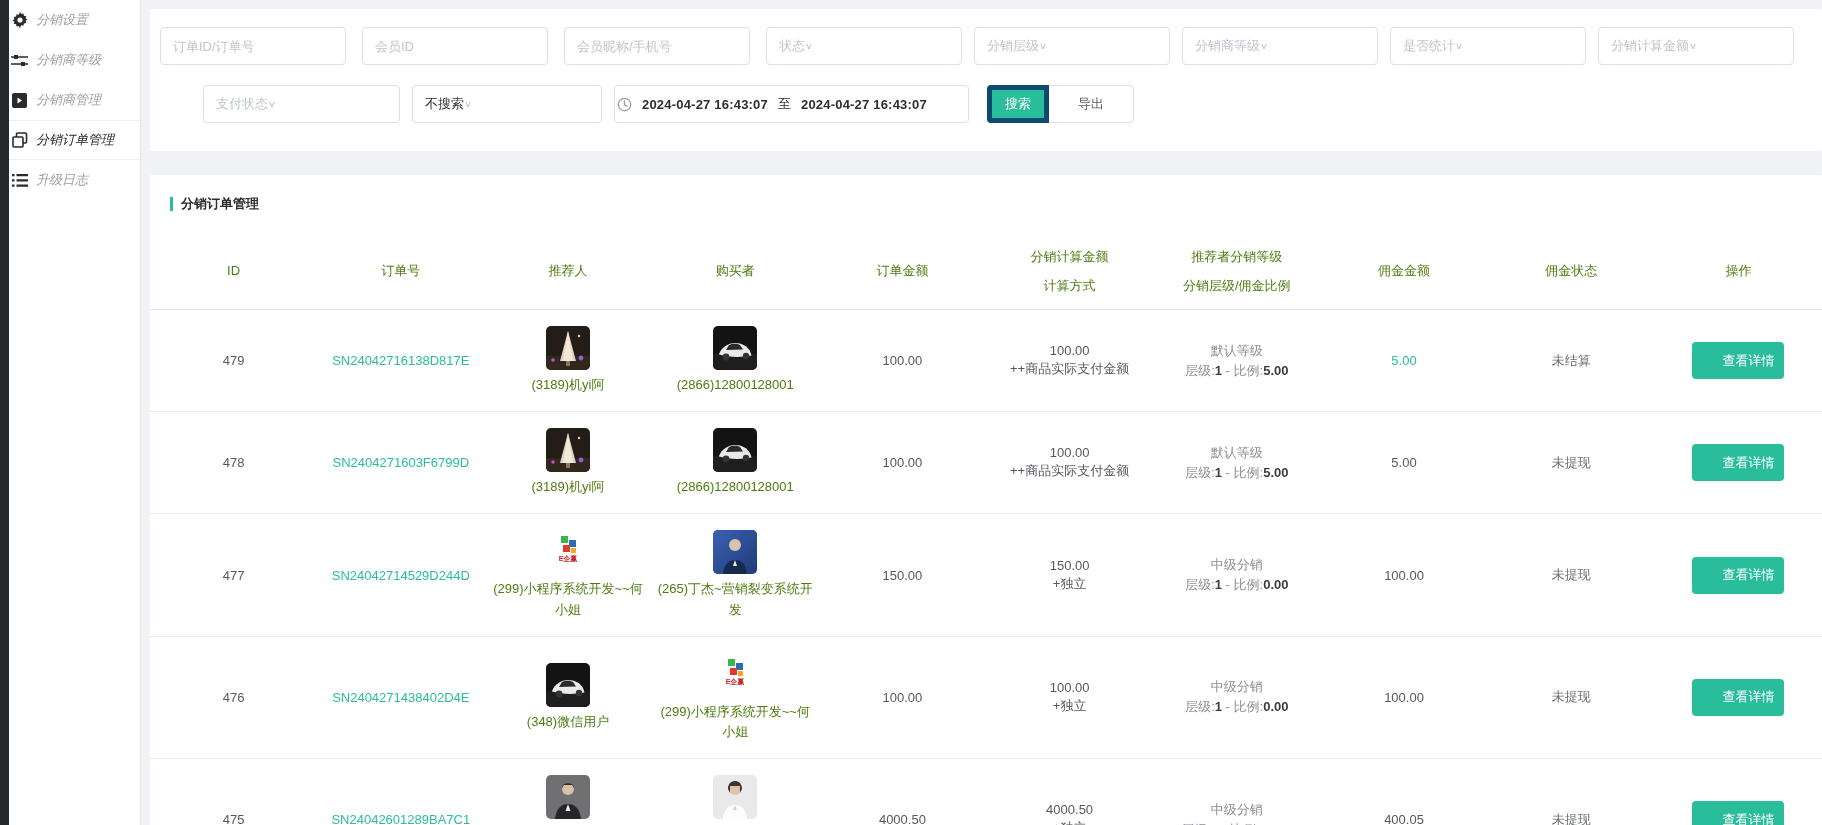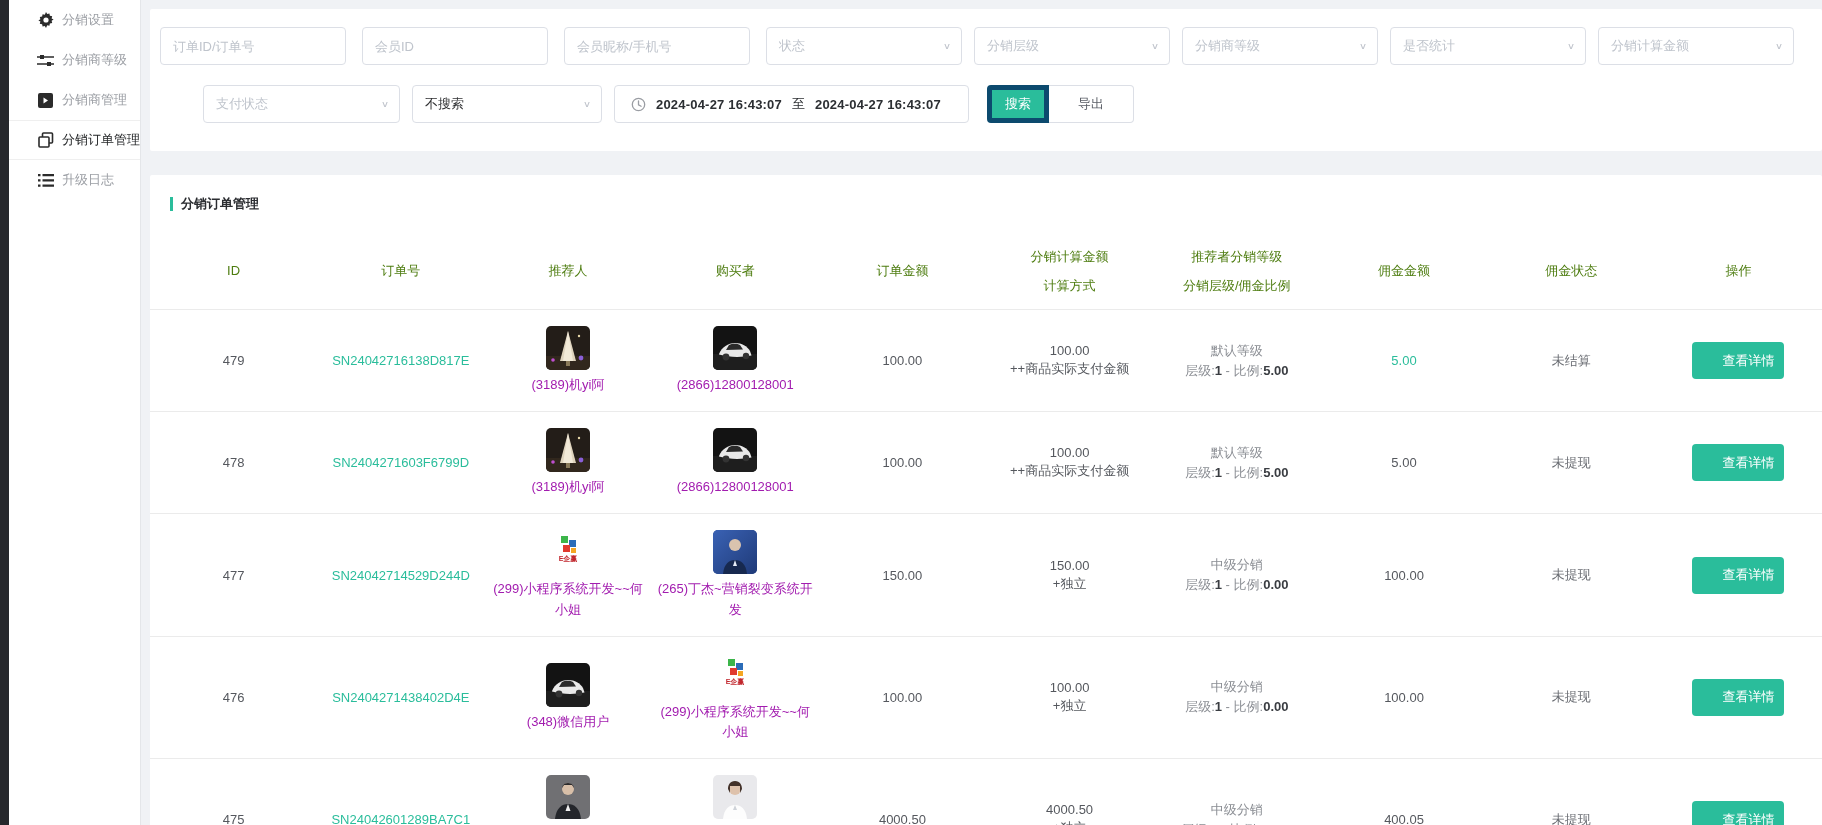--- a/index.html
+++ b/index.html
@@ -1,38 +1,38 @@
 <!DOCTYPE html>
 <html><head>
 <meta charset="utf-8">
 <style>
   * { box-sizing: border-box; margin: 0; padding: 0; }
   html,body { width:1822px; height:825px; overflow:hidden; }
   body { font-family: "Liberation Sans", "DejaVu Sans", sans-serif; background:#f0f2f5; position:relative; font-size:13px; color:#606266; }
   .dark-edge { position:absolute; left:0; top:0; width:9px; height:825px; background:#26282c; }
   
   .sidebar { position:absolute; left:9px; top:0; width:132px; height:825px; background:#fff; border-right:1px solid #e4e6e9; }
-  .side-item { display:flex; align-items:center; height:40px; padding-left:28px; color:#9b9ea4; cursor:pointer; }
+  .side-item { display:flex; align-items:center; height:40px; padding-left:2px; color:#9b9ea4; cursor:pointer;font-style:italic; }
   .side-item .ic { width:17px; height:17px; margin-right:8px; display:inline-flex; align-items:center; justify-content:center; color:#2b2b2b; }
   .side-item.active { color:#1f2123; border-top:1px solid #efefef; border-bottom:1px solid #efefef; font-weight:500; }
   
   .card { position:absolute; left:150px; width:1672px; background:#fff; border-radius:2px; }
   .filter-card { top:9px; height:142px; padding:18px 0 0 10px; }
   .table-card { top:175px; height:660px; padding:20px 0 0 0; overflow:hidden; }
   
   .f-row { display:flex; align-items:center; }
   .f-row + .f-row { margin-top:20px;margin-left:43px; }
   .f-input, .f-select { height:38px; border:1px solid #dcdfe6; border-radius:4px; background:#fff; font-size:13px; }
   .f-input { width:186px; padding:0 12px; color:#303133; outline:none; margin-right:16px; }
   .f-input::placeholder { color:#bfc4cc; }
-  .f-select { width:196px; margin-right:12px; display:flex; align-items:center; justify-content:space-between; padding:0 10px 0 12px; cursor:pointer;gap:32px; }
+  .f-select { width:196px; margin-right:12px; display:flex; align-items:center; padding:0 10px 0 12px; cursor:pointer; }
   .f-select .ph { color:#bfc4cc; }
   .f-select .val { color:#303133; }
   .f-select .arrow { color:#c0c4cc; font-size:11px; transform:scaleY(.8); }
-  .date-box { width:355px; height:38px; border:1px solid #dcdfe6; border-radius:4px; display:flex; align-items:center; padding:0 14px; margin-right:18px; cursor:pointer; }
+  .date-box { width:355px; height:38px; border:1px solid #dcdfe6; border-radius:4px; display:flex; align-items:center; padding:0 0; margin-right:18px; cursor:pointer; }
   .date-box .clock { margin:0 10px 0 2px; display:inline-flex; }
   .date-box .dt { color:#2c2f33; font-weight:700; letter-spacing:.2px; }
   .date-box .sep { margin:0 10px; color:#2c2f33; }
   .btn { height:38px; border-radius:4px; font-size:13px; display:inline-flex; align-items:center; justify-content:center; cursor:pointer; }
   .btn-search { background:#2abd9b; color:#fff; border:5px solid #0c4a6e; width:62px; border-radius:4px 0 0 4px; }
   .btn-export { background:#fff; color:#5a5e66; border:1px solid #dcdfe6; border-left:none; width:85px; border-radius:0 4px 4px 0; }
   
   .panel-head { display:flex; align-items:center; padding-left:20px; }
   .green-bar { width:3px; height:14px; background:#2abd9b; margin-right:8px; }
   .panel-title { font-size:13px; font-weight:700; color:#2b2d31; }
@@ -41,21 +41,21 @@
   .tr { display:flex; }
   .th-row { padding:14px 0 16px 0; }
   .cell { flex:1 1 0; display:flex; flex-direction:column; align-items:center; justify-content:center; text-align:center; }
   .th { color:#4d7c0f; font-size:13px; line-height:1.2; }
   .th .l2 { margin-top:13px; }
   .body-row { border-top:1px solid #ebebeb; padding:16px 0; min-height:88px; align-items:center; }
   .mono-dark { color:#55585e; }
   .order-link { color:#2abd9b; cursor:pointer; }
   .avatar { width:44px; height:44px; border-radius:5px; overflow:hidden; display:block; }
   .avatar svg { display:block; }
-  .person-name { max-width:156px; margin-top:5px; color:#a21caf; line-height:1.55; }
+  .person-name { max-width:156px; margin-top:5px; color:#4d7c0f; line-height:1.55; }
   .two-line .l2 { margin-top:2px; }
   .lvl-line { color:#8a8d93; }
   .lvl-line .num { color:#3a3d42; font-weight:700; }
   .commission-green { color:#2abd9b; }
   .status-text { color:#6b6e74; }
   .btn-detail { background:#2abd9b; color:#fff; border:none; border-radius:4px; width:92px; height:37px; font-size:13px; cursor:pointer;padding-left:20px; }
 </style>
 </head>
 <body>
 

